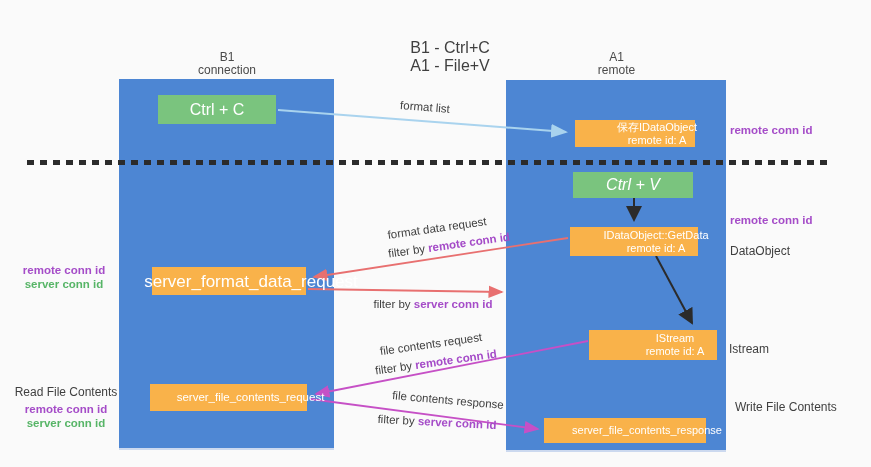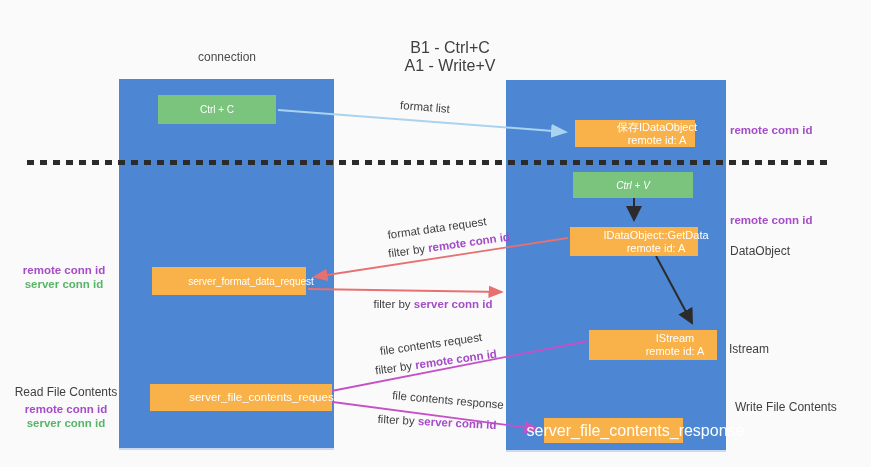--- a/index.html
+++ b/index.html
@@ -13,21 +13,21 @@
     font-size:16px; line-height:18px; color:var(--text-dark,#3f3f3f);margin-top:32px; }
 
   .lane-header { text-align:center; font-size:12px; line-height:13px; color:#4a4a4a; }
   .lane { background:var(--lane-blue,#4d86d3); border-bottom:2px solid #ccd9ef; }
 
   .dashed-line { left:27px; top:160px; width:806px; height:5px;
     background:repeating-linear-gradient(90deg, var(--arrow-black,#2b2b2b) 0 7px, transparent 7px 13px); }
 
   .box { position:absolute; display:flex; flex-direction:column; align-items:center;
     justify-content:center; color:#fff; text-align:center; white-space:nowrap; }
-  .green-box { background:var(--box-green,#7ac47e); font-size:10px; }
+  .green-box { background:var(--box-green,#7ac47e); font-size:16px; }
   .orange-box { background:var(--box-orange,#f9b24a); font-size:11px; line-height:13px;padding-left:44px; }
 
   .flow-label { position:absolute; font-size:11.5px; color:var(--text-dark,#3f3f3f);
     text-align:center; white-space:nowrap; }
   .rot-neg { transform:rotate(-8deg); }
   .rot-pos4 { transform:rotate(4.5deg); }
   .rot-pos5 { transform:rotate(5deg); }
   .rot-pos3 { transform:rotate(3deg); }
 
   .purple-text { color:var(--text-purple,#a54cc8); font-weight:bold; }
@@ -46,25 +46,30 @@
   .fill-magenta { fill:var(--arrow-magenta,#c650c6); }
   .fill-black   { fill:var(--arrow-black,#2b2b2b); }
 </style>
 </head>
 <body>
 
 <div id="canvas">
 
   <div class="abs diagram-title">
     <div>B1 - Ctrl+C</div>
-    <div>A1 - Write+V</div>
+    <div>A1 - File+V</div>
   </div>
 
   <div class="abs lane-header" style="left:120px; top:51px; width:214px;">
+    <div>B1</div>
     <div>connection</div>
+  </div>
+  <div class="abs lane-header" style="left:507px; top:51px; width:219px;">
+    <div>A1</div>
+    <div>remote</div>
   </div>
 
   <div class="abs lane" style="left:119px; top:79px; width:215px; height:371px;"></div>
   <div class="abs lane" style="left:506px; top:80px; width:220px; height:372px;"></div>
 
   <div class="abs dashed-line"></div>
 
   <svg class="arrows" width="871" height="467" viewBox="0 0 871 467">
     <defs>
       <marker id="mk-blue" markerWidth="9" markerHeight="8" refX="7.5" refY="3.5" orient="auto">
@@ -97,31 +102,31 @@
   </div>
 
   <div class="box orange-box" style="left:575px; top:120px; width:120px; height:27px;">
     <span>保存IDataObject</span>
     <span>remote id: A</span>
   </div>
   <div class="box orange-box" style="left:570px; top:227px; width:128px; height:29px;">
     <span>IDataObject::GetData</span>
     <span>remote id: A</span>
   </div>
-  <div class="box orange-box" style="left:152px; top:267px; width:154px; height:28px; font-size:10px;">
+  <div class="box orange-box" style="left:152px; top:267px; width:154px; height:28px; font-size:17px;">
     <span>server_format_data_request</span>
   </div>
   <div class="box orange-box" style="left:589px; top:330px; width:128px; height:30px;">
     <span>IStream</span>
     <span>remote id: A</span>
   </div>
-  <div class="box orange-box" style="left:150px; top:384px; width:182px; height:27px; font-size:11.5px;">
+  <div class="box orange-box" style="left:150px; top:384px; width:157px; height:27px; font-size:11.5px;">
     <span>server_file_contents_request</span>
   </div>
-  <div class="box orange-box" style="left:544px; top:418px; width:139px; height:25px; font-size:16px;">
+  <div class="box orange-box" style="left:544px; top:418px; width:162px; height:25px; font-size:11px;">
     <span>server_file_contents_response</span>
   </div>
 
   <div class="flow-label rot-pos4" style="left:365px; top:101px; width:120px;">format list</div>
 
   <div class="flow-label rot-neg" style="left:357px; top:222px; width:160px;">format data request</div>
   <div class="flow-label rot-neg" style="left:359px; top:239px; width:180px;">
     <span>filter by</span>
     <span class="purple-text">remote conn id</span>
   </div>

